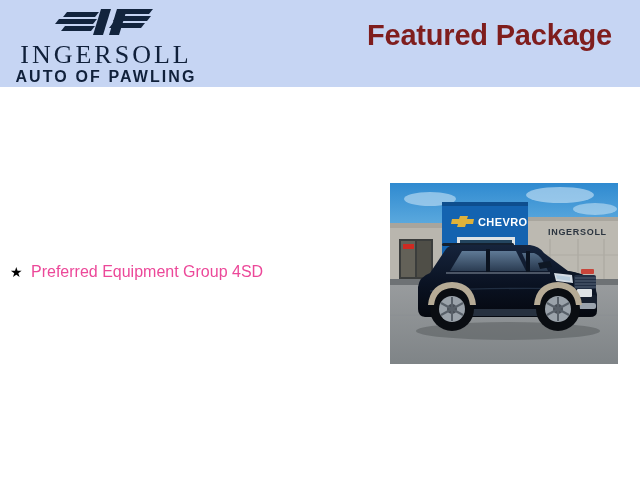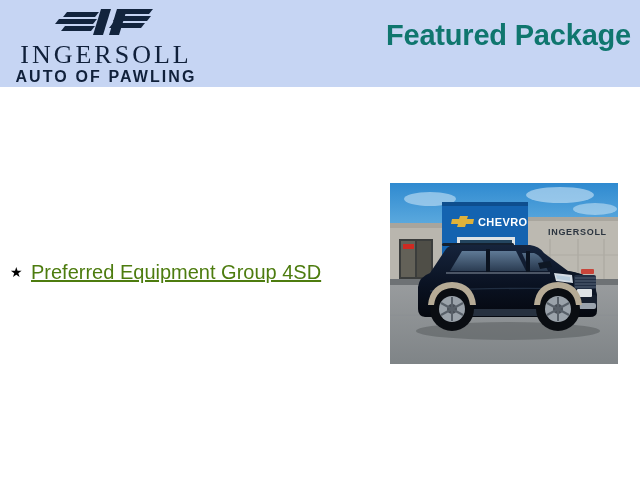--- a/index.html
+++ b/index.html
@@ -72,26 +72,26 @@
     font-weight: bold;
     letter-spacing: 2.1px;
     color: #10203a;
     line-height: 12px;
     white-space: nowrap;
   }
 
   
   .page-title {
     position: absolute;
-    right: 9px;
+    right: 28px;
     top: 18px;
     font-family: "Liberation Sans", sans-serif;
     font-size: 29px;
     font-weight: bold;
-    color: #0f766e;
+    color: #7f1d1d;
     letter-spacing: -0.2px;
     white-space: nowrap;
     line-height: 34px;
   }
 
   
   .content {
     position: absolute;
     left: 0;
     top: 87px;
@@ -117,25 +117,24 @@
     flex: 0 0 auto;
     width: 21px;
     font-size: 14px;
     color: #000000;
     text-align: left;
     line-height: 20px;
   }
   .feature-label {
     flex: 1 1 auto;
     font-family: "Liberation Sans", sans-serif;
-    font-size: 20px;
-    color: #4d7c0f;
+    font-size: 16px;
+    color: #ec4899;
     line-height: 20px;
     white-space: nowrap;
-    text-decoration: underline;
   }
 
   
   .vehicle-photo {
     position: absolute;
     left: 390px;
     top: 96px;
     width: 228px;
     height: 181px;
     overflow: hidden;

